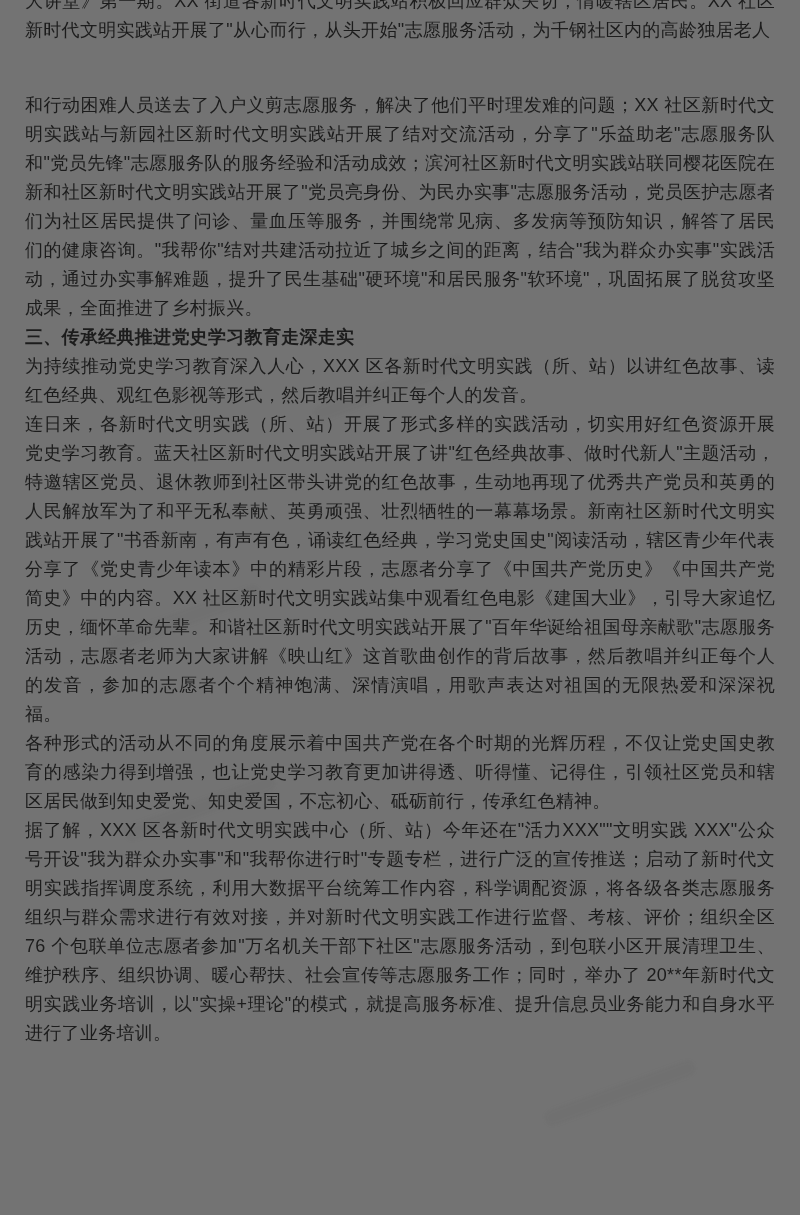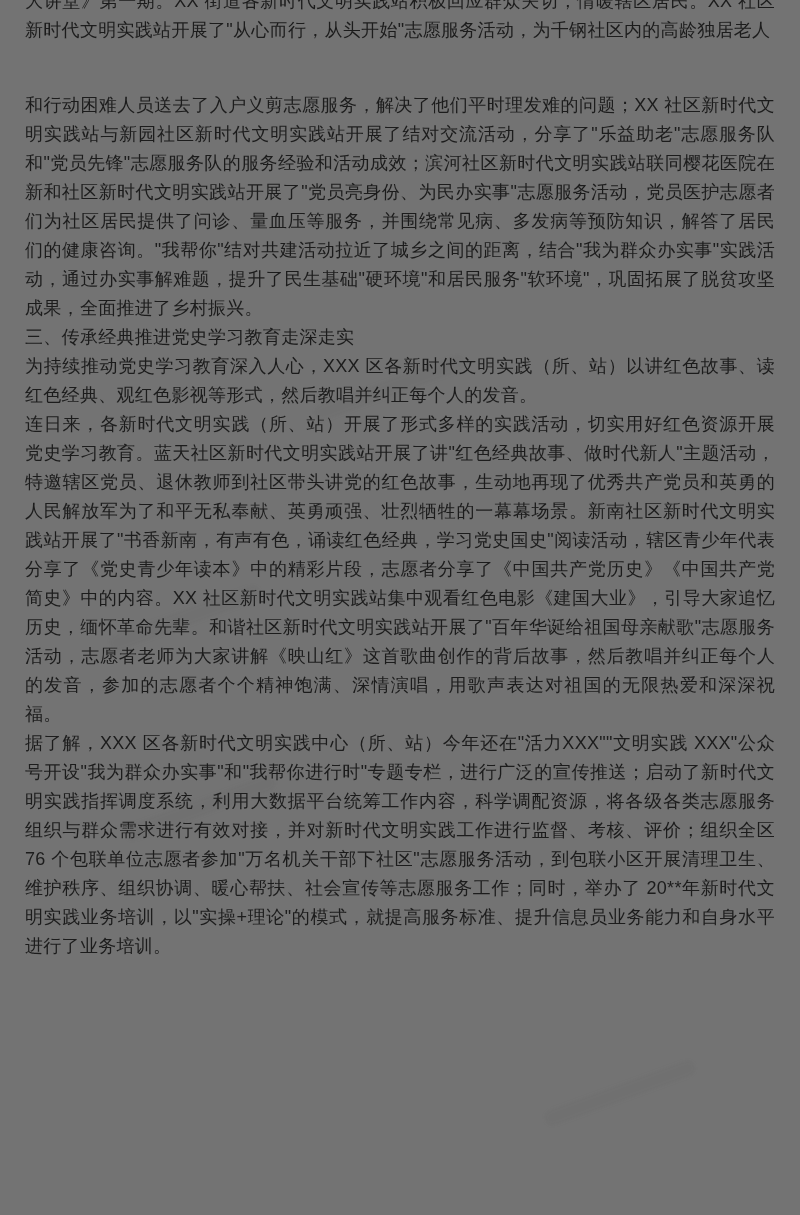--- a/index.html
+++ b/index.html
@@ -27,21 +27,21 @@
   }
   .para {
     margin: 0;
   }
   .para.intro {
     
     margin-top: -13px;
     margin-bottom: 46px;
   }
   .para.heading {
-    font-weight: normal;
+    font-weight: bold;
   }
   .watermark {
     position: absolute;
     width: 160px;
     height: 16px;
     background: rgba(60, 60, 60, 0.05);
     border-radius: 8px;
     transform: rotate(-20deg);
     filter: blur(2px);
     pointer-events: none;
@@ -54,20 +54,21 @@
 </head>
 <body>
 
 <div class="page">
   <div class="doc">
     <p class="para intro">大讲堂》第一期。XX 街道各新时代文明实践站积极回应群众关切，情暖辖区居民。XX 社区新时代文明实践站开展了"从心而行，从头开始"志愿服务活动，为千钢社区内的高龄独居老人</p>
     <p class="para">和行动困难人员送去了入户义剪志愿服务，解决了他们平时理发难的问题；XX 社区新时代文明实践站与新园社区新时代文明实践站开展了结对交流活动，分享了"乐益助老"志愿服务队和"党员先锋"志愿服务队的服务经验和活动成效；滨河社区新时代文明实践站联同樱花医院在新和社区新时代文明实践站开展了"党员亮身份、为民办实事"志愿服务活动，党员医护志愿者们为社区居民提供了问诊、量血压等服务，并围绕常见病、多发病等预防知识，解答了居民们的健康咨询。"我帮你"结对共建活动拉近了城乡之间的距离，结合"我为群众办实事"实践活动，通过办实事解难题，提升了民生基础"硬环境"和居民服务"软环境"，巩固拓展了脱贫攻坚成果，全面推进了乡村振兴。</p>
     <p class="para heading">三、传承经典推进党史学习教育走深走实</p>
     <p class="para">为持续推动党史学习教育深入人心，XXX 区各新时代文明实践（所、站）以讲红色故事、读红色经典、观红色影视等形式，然后教唱并纠正每个人的发音。</p>
     <p class="para">连日来，各新时代文明实践（所、站）开展了形式多样的实践活动，切实用好红色资源开展党史学习教育。蓝天社区新时代文明实践站开展了讲"红色经典故事、做时代新人"主题活动，特邀辖区党员、退休教师到社区带头讲党的红色故事，生动地再现了优秀共产党员和英勇的人民解放军为了和平无私奉献、英勇顽强、壮烈牺牲的一幕幕场景。新南社区新时代文明实践站开展了"书香新南，有声有色，诵读红色经典，学习党史国史"阅读活动，辖区青少年代表分享了《党史青少年读本》中的精彩片段，志愿者分享了《中国共产党历史》《中国共产党简史》中的内容。XX 社区新时代文明实践站集中观看红色电影《建国大业》，引导大家追忆历史，缅怀革命先辈。和谐社区新时代文明实践站开展了"百年华诞给祖国母亲献歌"志愿服务活动，志愿者老师为大家讲解《映山红》这首歌曲创作的背后故事，然后教唱并纠正每个人的发音，参加的志愿者个个精神饱满、深情演唱，用歌声表达对祖国的无限热爱和深深祝福。</p>
+    <p class="para">各种形式的活动从不同的角度展示着中国共产党在各个时期的光辉历程，不仅让党史国史教育的感染力得到增强，也让党史学习教育更加讲得透、听得懂、记得住，引领社区党员和辖区居民做到知史爱党、知史爱国，不忘初心、砥砺前行，传承红色精神。</p>
     <p class="para">据了解，XXX 区各新时代文明实践中心（所、站）今年还在"活力XXX""文明实践 XXX"公众号开设"我为群众办实事"和"我帮你进行时"专题专栏，进行广泛的宣传推送；启动了新时代文明实践指挥调度系统，利用大数据平台统筹工作内容，科学调配资源，将各级各类志愿服务组织与群众需求进行有效对接，并对新时代文明实践工作进行监督、考核、评价；组织全区 76 个包联单位志愿者参加"万名机关干部下社区"志愿服务活动，到包联小区开展清理卫生、维护秩序、组织协调、暖心帮扶、社会宣传等志愿服务工作；同时，举办了 20**年新时代文明实践业务培训，以"实操+理论"的模式，就提高服务标准、提升信息员业务能力和自身水平进行了业务培训。</p>
   </div>
 
   <div class="watermark wm-1"></div>
   <div class="watermark wm-2"></div>
   <div class="watermark wm-3"></div>
   <div class="watermark wm-4"></div>
 </div>
 
 </body></html>

